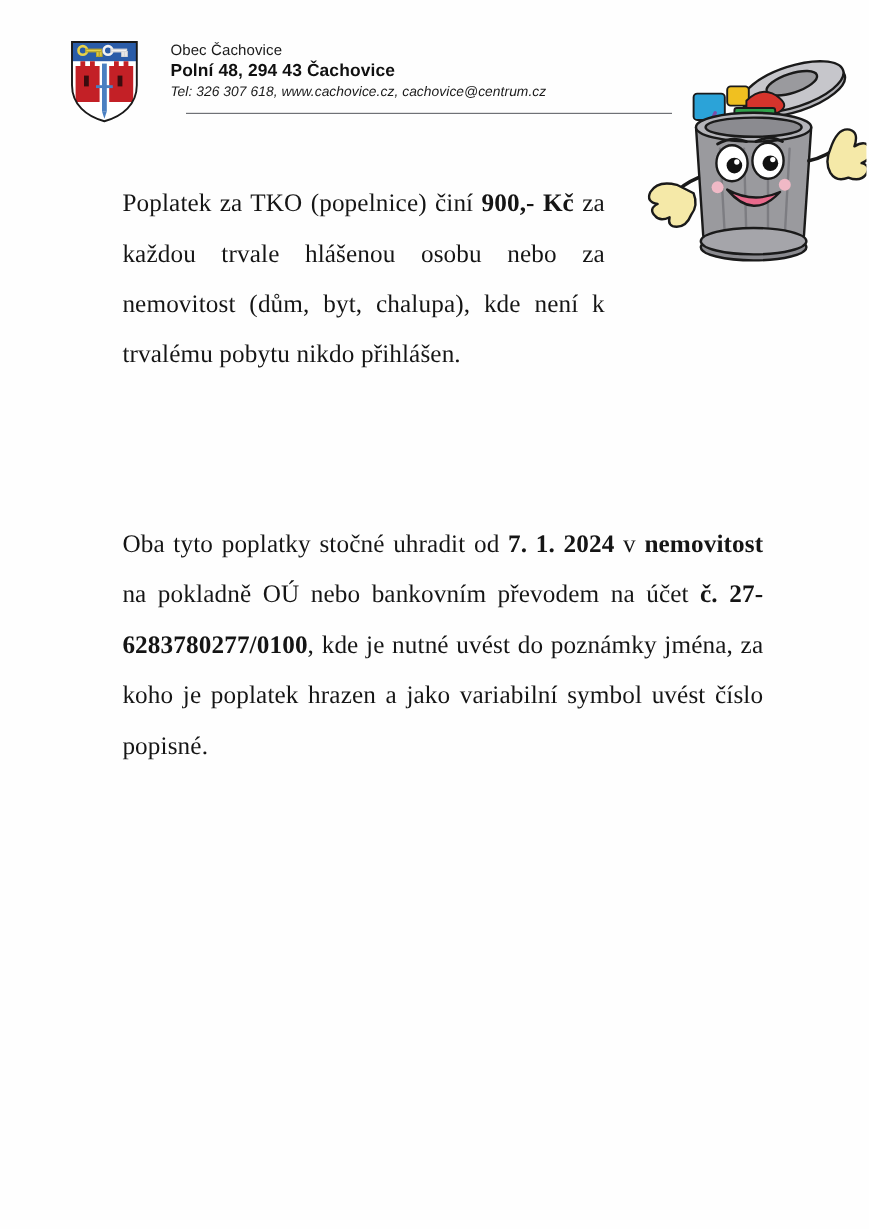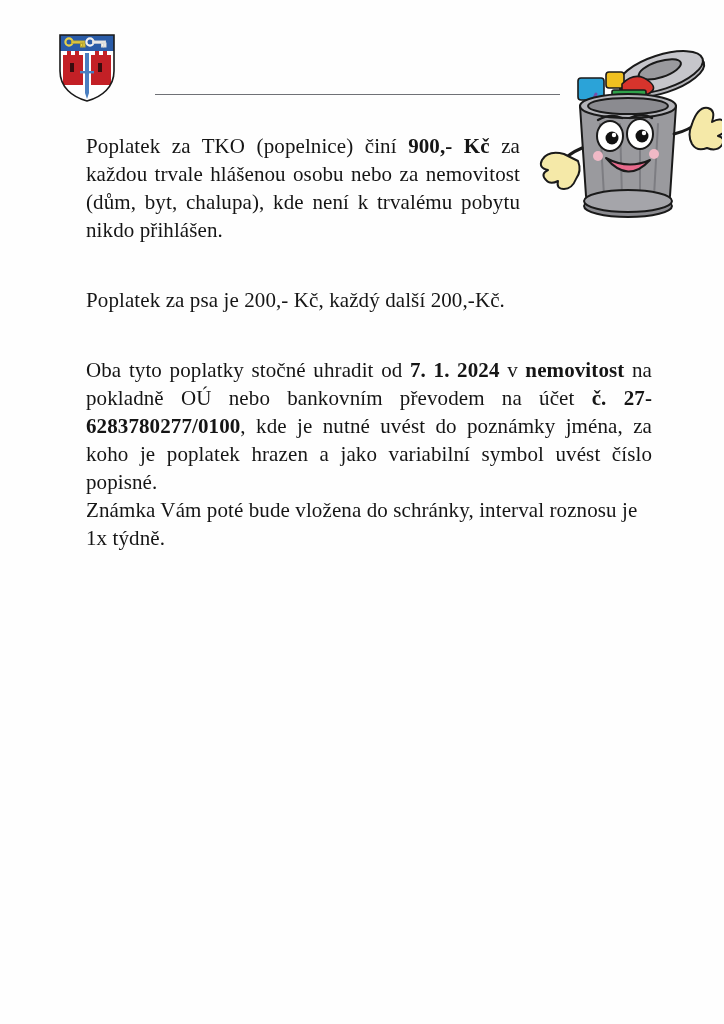--- a/index.html
+++ b/index.html
@@ -94,24 +94,24 @@
   
   .body-copy {
     position: absolute;
     left: 86px;
     top: 132px;
     width: 566px;
   }
 
   .para {
     font-size: 21px;
-    line-height: 28px;
+    line-height: 42px;
     text-align: justify;
     text-justify: inter-word;
-    margin: 0;
+    margin: 16px;
     color: #151515;
     letter-spacing: .1px;
   }
   .para.last-left { text-align: left; }
   .para b, .para strong { font-weight: 700; }
 
   .gap-lg { height: 42px; }
 
   .para-underline {
     text-decoration: underline;
@@ -173,20 +173,25 @@
 
           <rect x="27" y="20" width="4" height="40" fill="#4a7fc1"></rect>
           <rect x="22" y="38" width="14" height="2.4" fill="#4a7fc1"></rect>
           <path d="M27 60 h4 l-2 6 Z" fill="#4a7fc1"></path>
         </g>
 
         <path d="M2 2 H56 V38 C56 54 44 64 29 68 C14 64 2 54 2 38 Z" fill="none" stroke="#1a1a1a" stroke-width="1.6"></path>
       </svg>
     </div>
 
+    <div class="org-block">
+      <div class="org-name">Obec Čachovice</div>
+      <div class="org-addr">Polní 48, 294 43 Čachovice</div>
+      <div class="org-contact">Tel: 326 307 618, www.cachovice.cz, cachovice@centrum.cz</div>
+    </div>
 
     <div class="head-rule"></div>
 
     <div class="mascot">
       <svg viewBox="0 0 188 200" width="188" height="200" aria-hidden="true">
         <g stroke="#1a1a1a" stroke-width="2" stroke-linejoin="round" stroke-linecap="round">
 
           <g transform="rotate(-18 128 48)">
             <ellipse cx="128" cy="48" rx="44" ry="17" fill="#b4b4b9"></ellipse>
             <ellipse cx="128" cy="44" rx="44" ry="17" fill="#c6c6cb"></ellipse>
@@ -249,29 +254,27 @@
 
   <div class="body-copy">
 
     <p class="para">
       <span class="wrap-float"></span>
       <span>Poplatek za TKO (popelnice) činí </span><b>900,- Kč</b><span> za každou trvale hlášenou osobu nebo za nemovitost (dům, byt, chalupa), kde není k trvalému pobytu nikdo přihlášen.</span>
     </p>
 
     <div class="gap-lg"></div>
 
-    <p class="para last-left">Poplatek za psa je 200,- Kč, každý další 200,-Kč.</p>
 
     <div class="gap-lg"></div>
 
     <p class="para">
       <span>Oba tyto poplatky stočné uhradit od </span><b>7. 1. 2024</b><span> v </span><b>nemovitost</b><span> na pokladně OÚ nebo bankovním převodem na účet </span><b>č. 27-6283780277/0100</b><span>, kde je nutné uvést do poznámky jména, za koho je poplatek hrazen a jako variabilní symbol uvést číslo popisné.</span>
     </p>
 
-    <p class="para last-left">Známka Vám poté bude vložena do schránky, interval roznosu je 1x týdně.</p>
 
     <div class="gap-lg"></div>
 
 
     <div class="gap-lg"></div>
 
 
   </div>
 </div>
 

